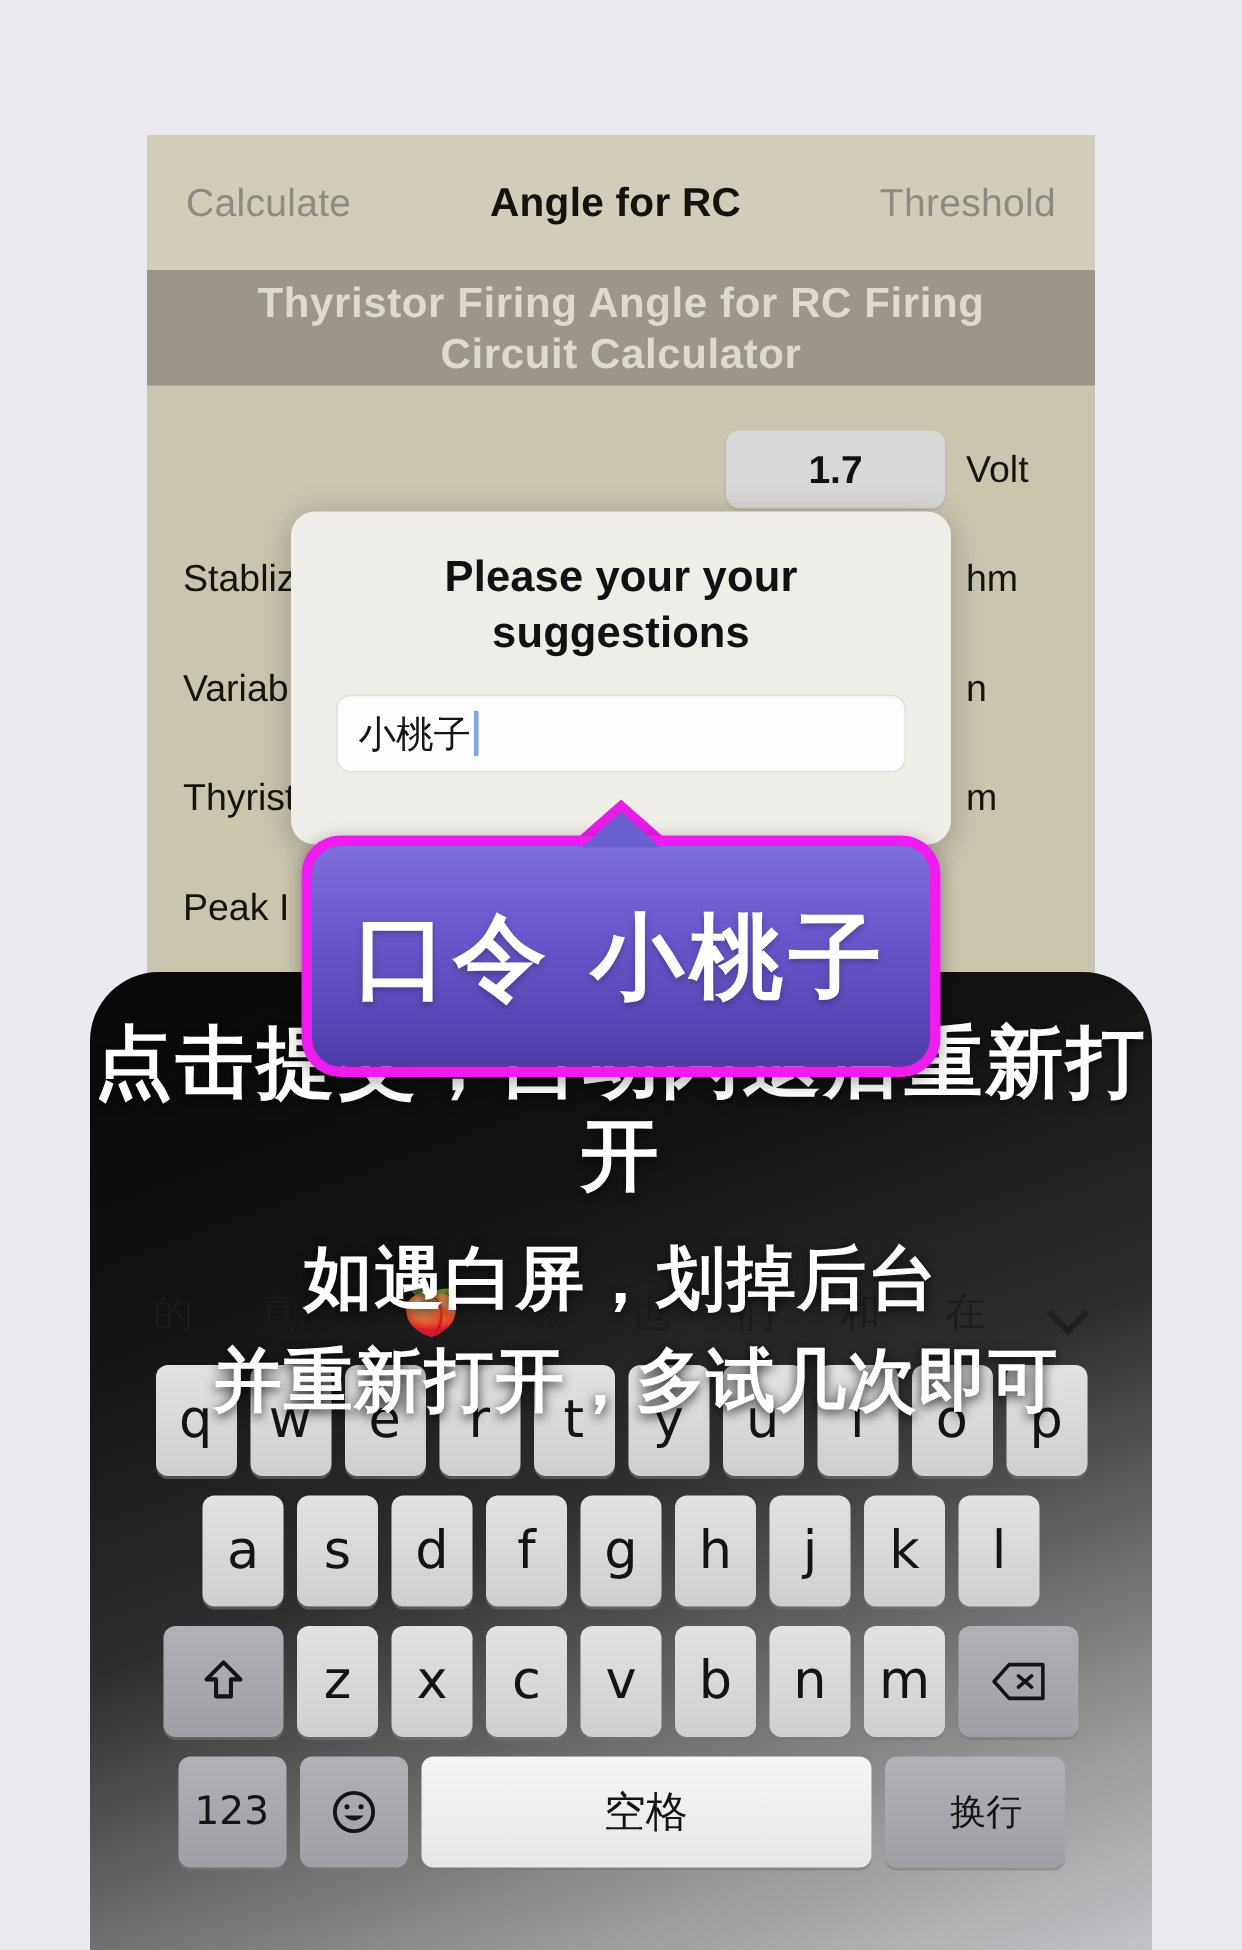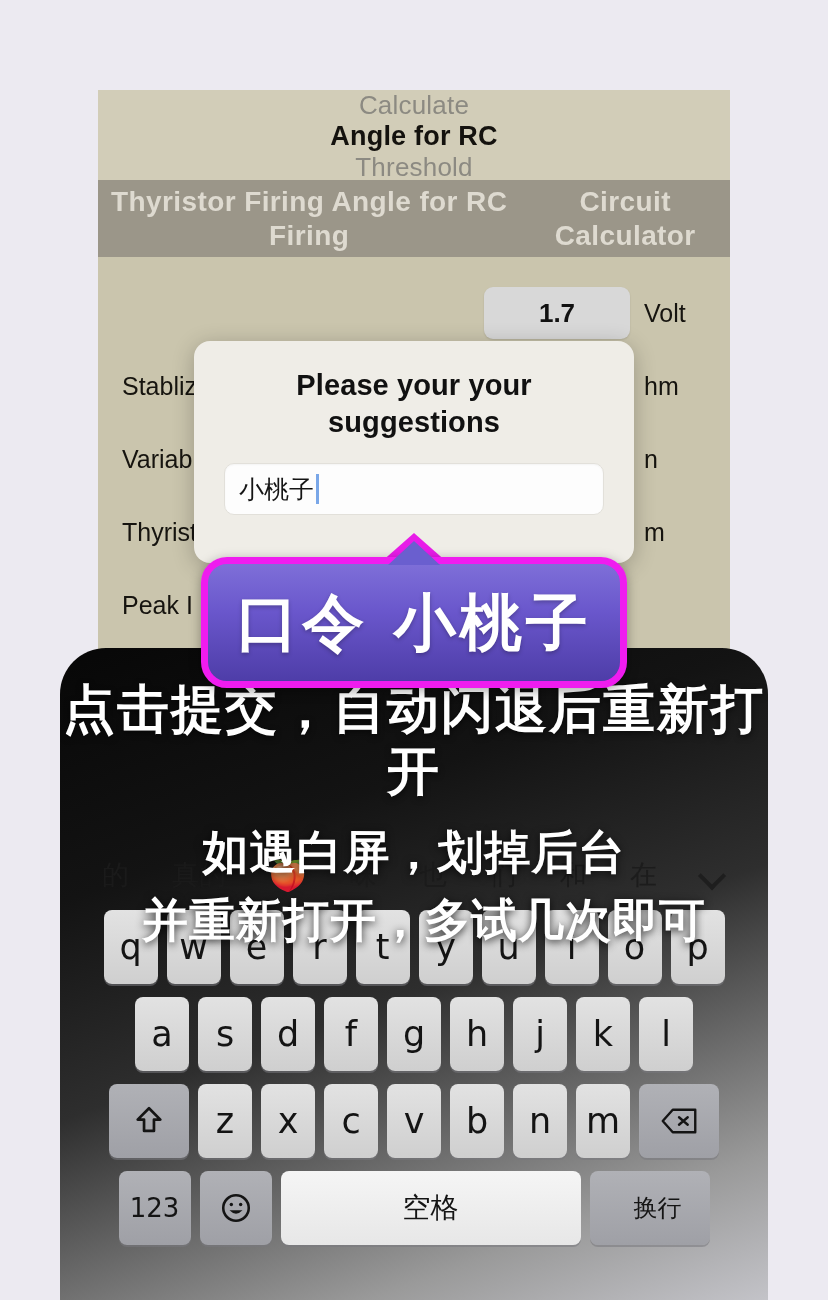--- a/index.html
+++ b/index.html
@@ -19,33 +19,32 @@
     background:#cac5ad;
     overflow:hidden;
   }
 
   
   .tabbar{
     position:absolute; left:0; top:0; width:632px; height:90px;
     background:#d2cdb8;
     display:flex; align-items:center; justify-content:space-between;
     padding:0 26px;
-    flex-direction:column;
   }
   .tab{
     font-size:26px; color:#8c8a82; letter-spacing:.2px;
     white-space:nowrap;
   }
   .tab.active{ color:#14120e; font-weight:bold; font-size:27px; }
 
   
   .titleband{
     position:absolute; left:0; top:90px; width:632px; height:77px;
     background:#9b9689;
-    display:flex; align-items:center; justify-content:center;
+    display:flex; flex-direction:column; align-items:center; justify-content:center;
   }
   .titleband .tline{
     font-size:28px; font-weight:bold; color:#dedad0;
     line-height:34px; letter-spacing:.4px; text-align:center;
   }
 
   
   .form{
     position:absolute; left:0; top:167px; width:632px;
     padding:22px 24px 0 24px;
@@ -113,21 +112,21 @@
   .callout-tail-inner{
     position:absolute; left:50%; top:8px; transform:translateX(-50%);
     width:0; height:0;
     border-left:26px solid transparent;
     border-right:26px solid transparent;
     border-bottom:24px solid #6a5fcf;
     z-index:3;
   }
   .callout-box{
     position:absolute; left:0; top:24px;
-    width:426px; height:131px;
+    width:426px; height:161px;
     border:7px solid #ef1cef;
     border-radius:26px;
     background:linear-gradient(180deg,#7e6fd8 0%,#6a57cc 40%,#4e3da8 100%);
     display:flex; align-items:center; justify-content:center;
     z-index:2;
     box-shadow:0 3px 12px rgba(0,0,0,.35);
   }
   .callout-text{
     color:#fff; font-size:62px; font-weight:bold;
     letter-spacing:4px; white-space:nowrap;

